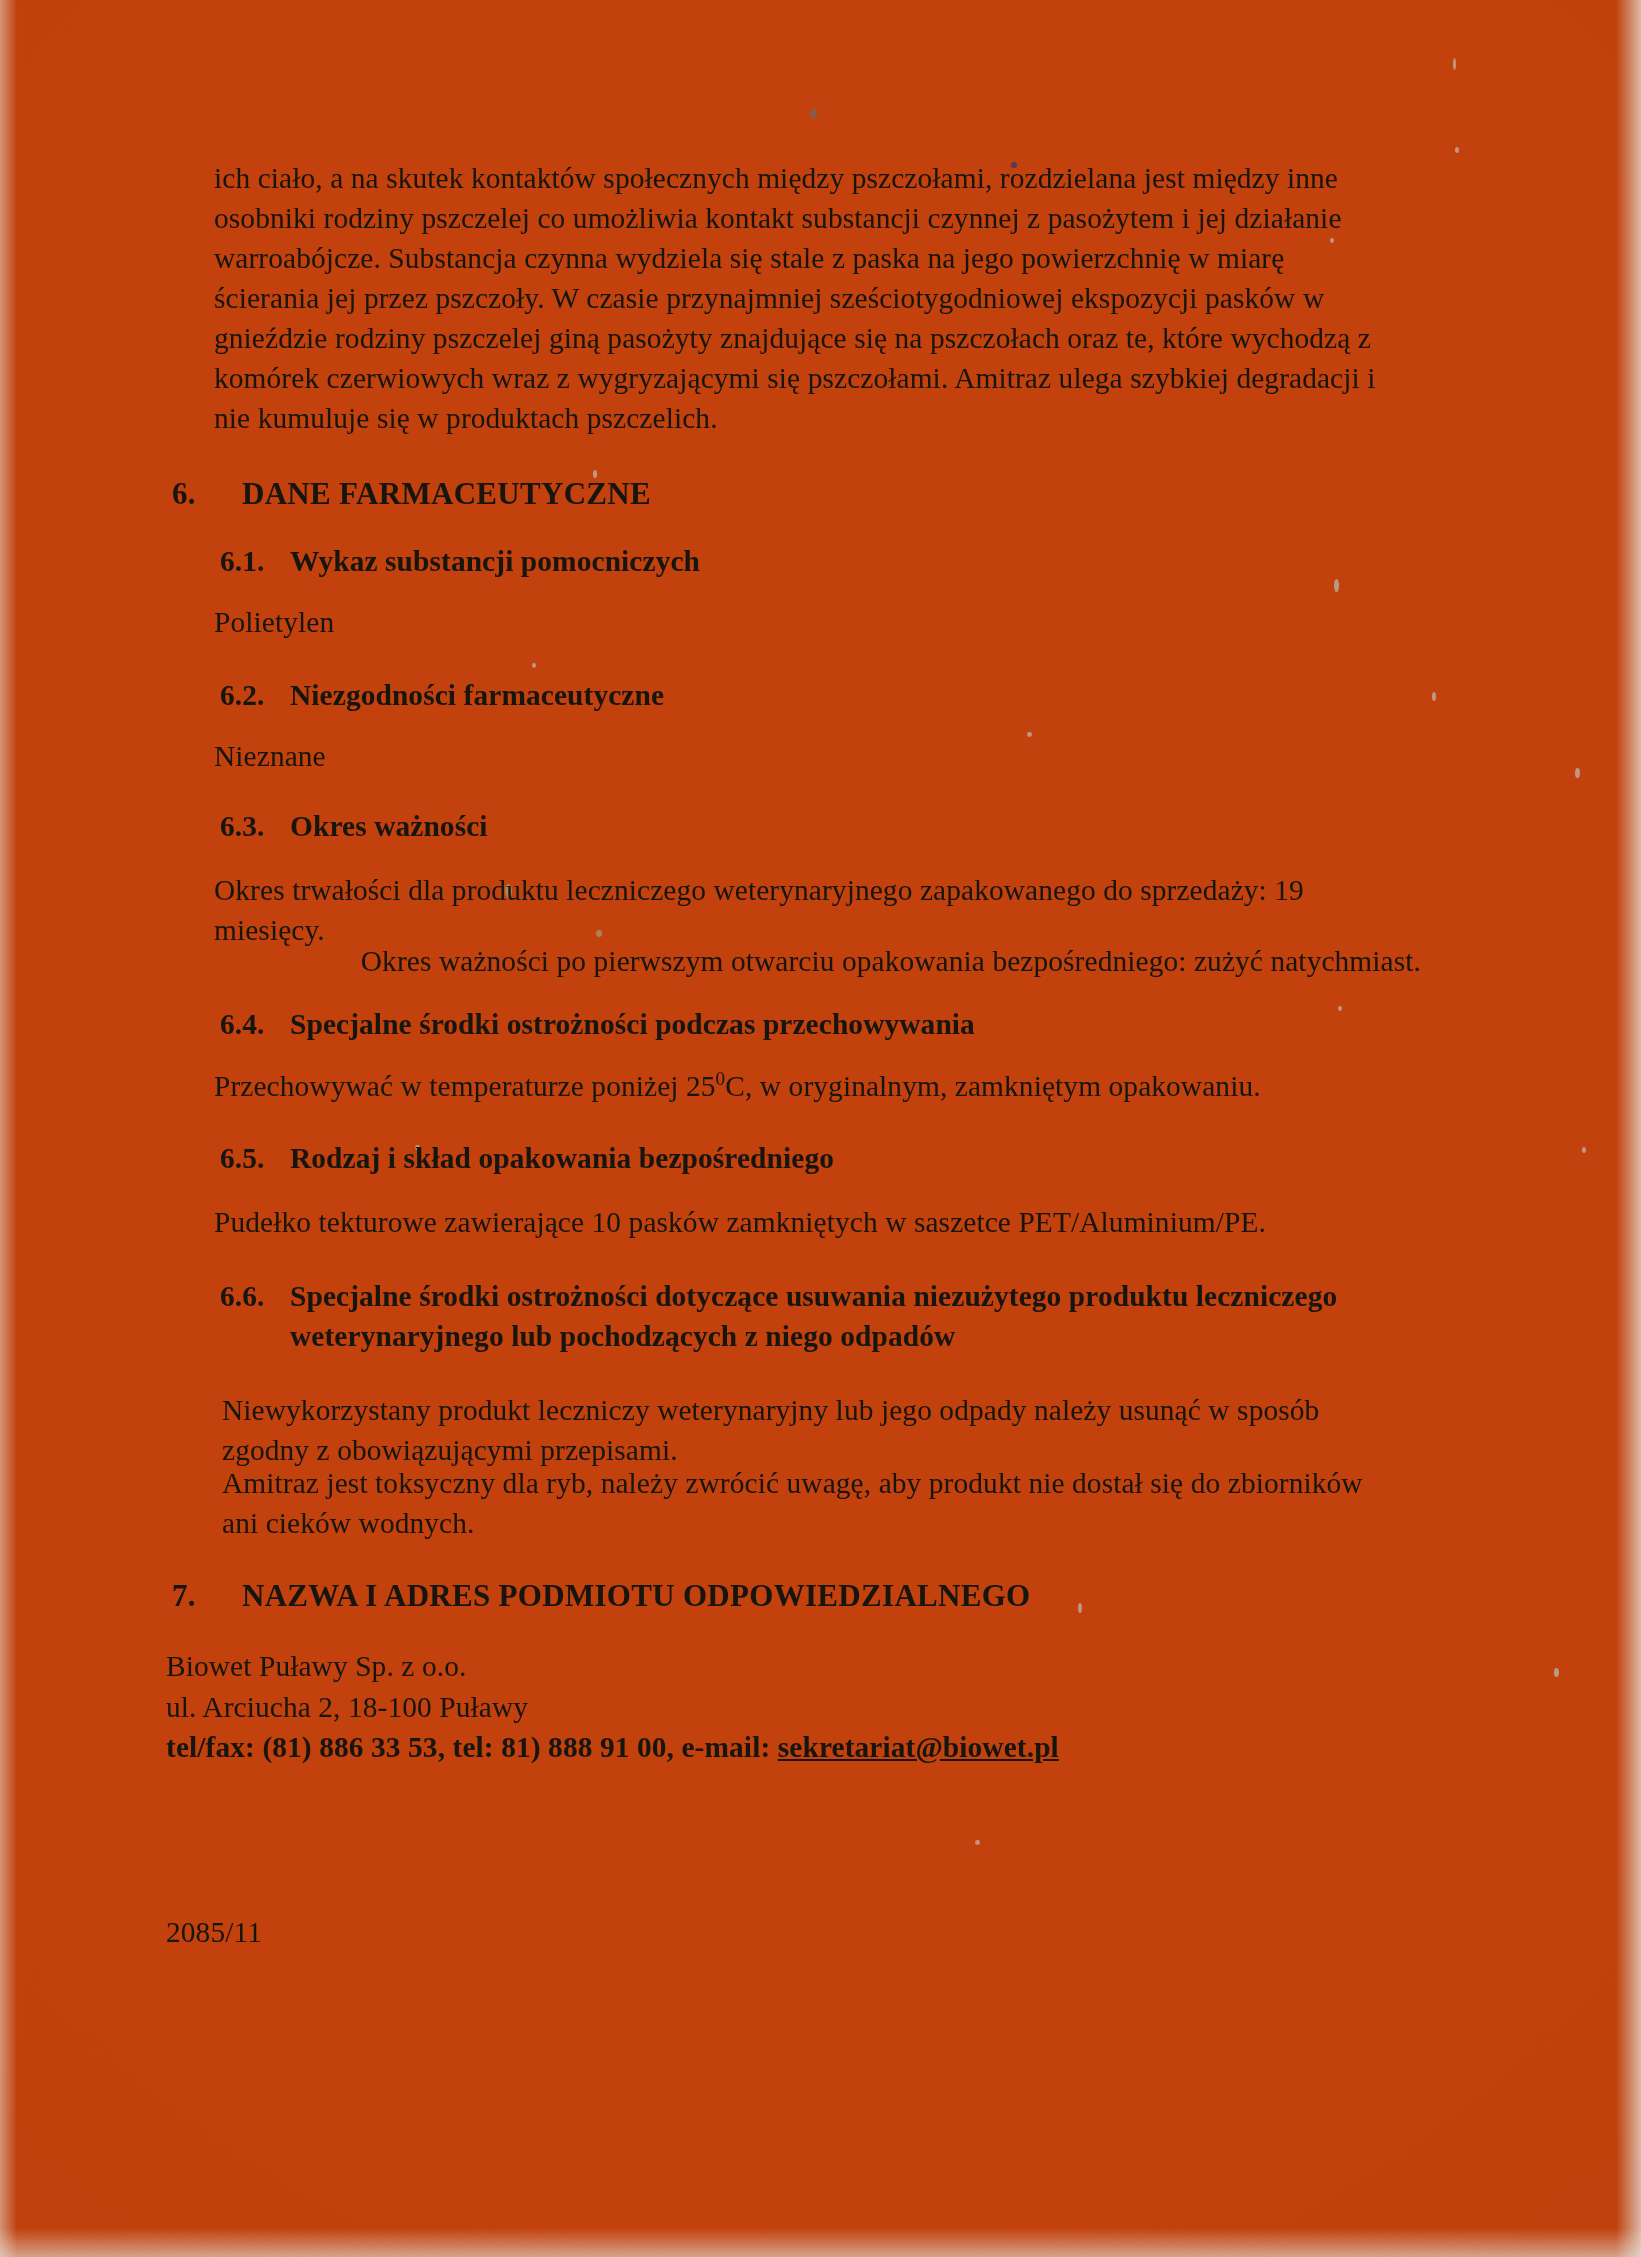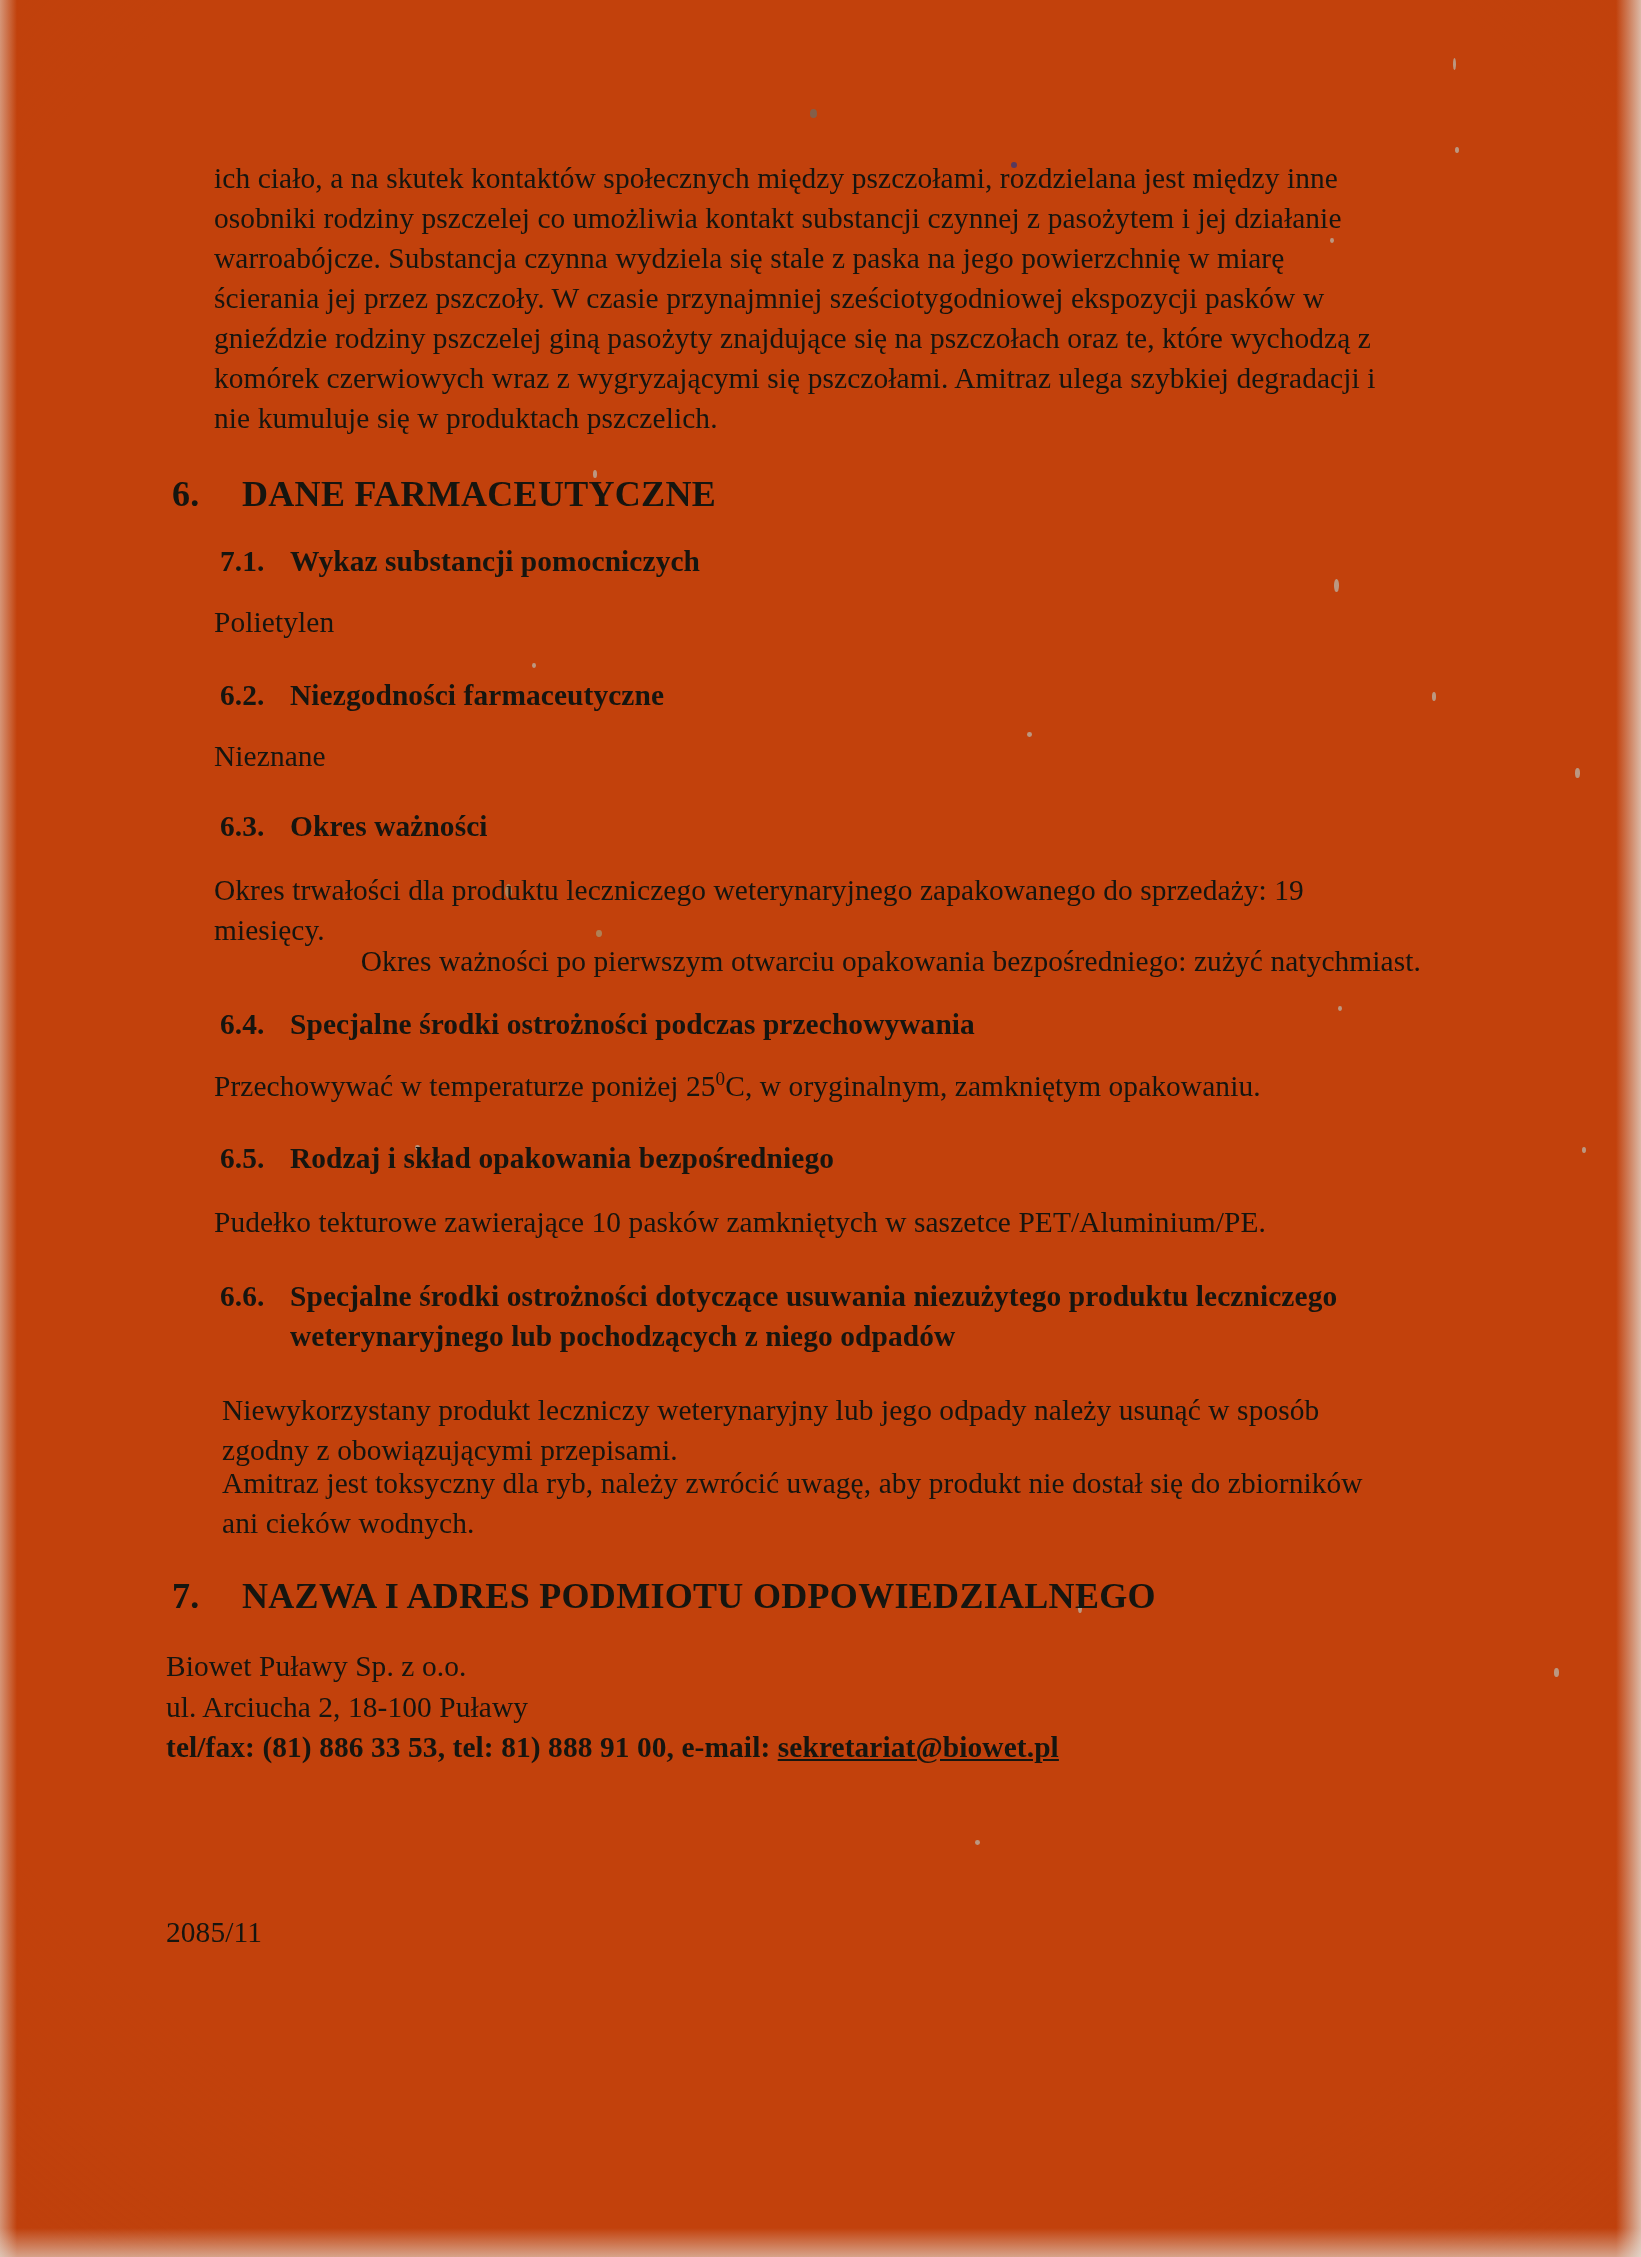--- a/index.html
+++ b/index.html
@@ -73,21 +73,21 @@
     position: absolute;
     font-size: 29.4px;
     line-height: 40px;
     letter-spacing: 0.1px;
     white-space: pre-line;
   }
 
   .h-major {
     position: absolute;
     font-weight: bold;
-    font-size: 36px;
+    font-size: 31px;
     line-height: 40px;
     letter-spacing: 0.3px;
   }
   .h-major .num {
     display: inline-block;
     width: 70px;
   }
 
   .h-sub {
     position: absolute;
@@ -155,21 +155,21 @@
 ścierania jej przez pszczoły. W czasie przynajmniej sześciotygodniowej ekspozycji pasków w
 gnieździe rodziny pszczelej giną pasożyty znajdujące się na pszczołach oraz te, które wychodzą z
 komórek czerwiowych wraz z wygryzającymi się pszczołami. Amitraz ulega szybkiej degradacji i
 nie kumuluje się w produktach pszczelich.</div>
 
     <div class="h-major" style="left:172px;top:474px;">
       <span class="num">6.</span><span>DANE FARMACEUTYCZNE</span>
     </div>
 
     <div class="h-sub" style="left:220px;top:541px;">
-      <span class="num">7.1.</span><span class="sub-text">Wykaz substancji pomocniczych</span>
+      <span class="num">6.1.</span><span class="sub-text">Wykaz substancji pomocniczych</span>
     </div>
     <div class="para" style="left:214px;top:602px;width:1197px;">Polietylen</div>
 
     <div class="h-sub" style="left:220px;top:675px;">
       <span class="num">6.2.</span><span class="sub-text">Niezgodności farmaceutyczne</span>
     </div>
     <div class="para" style="left:214px;top:736px;width:1197px;">Nieznane</div>
 
     <div class="h-sub" style="left:220px;top:806px;">
       <span class="num">6.3.</span><span class="sub-text">Okres ważności</span>

